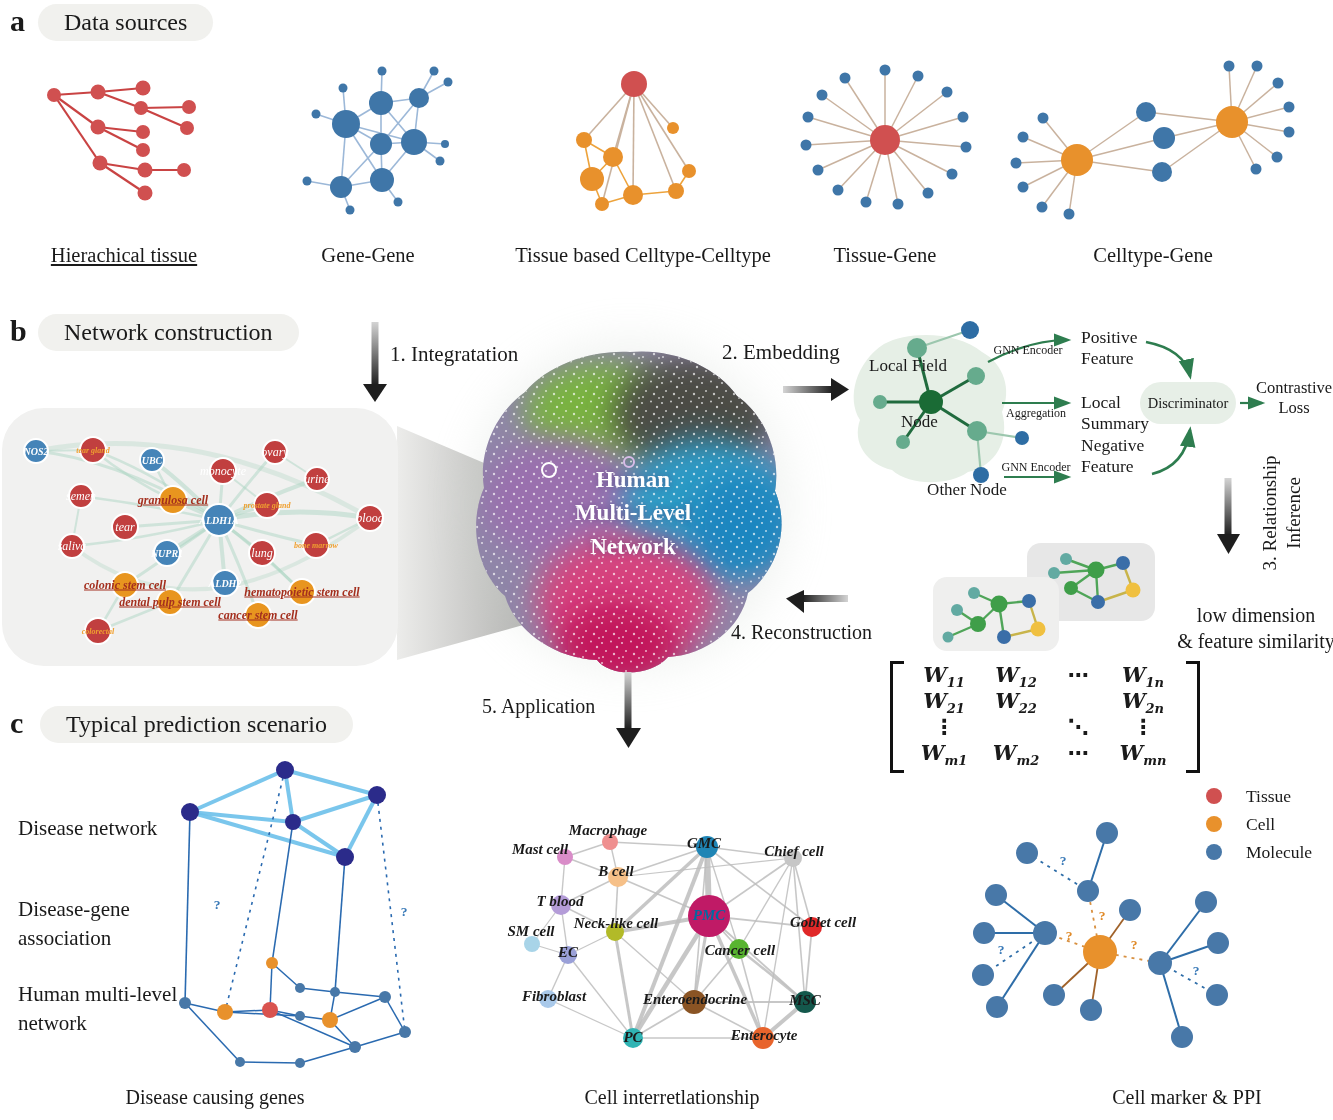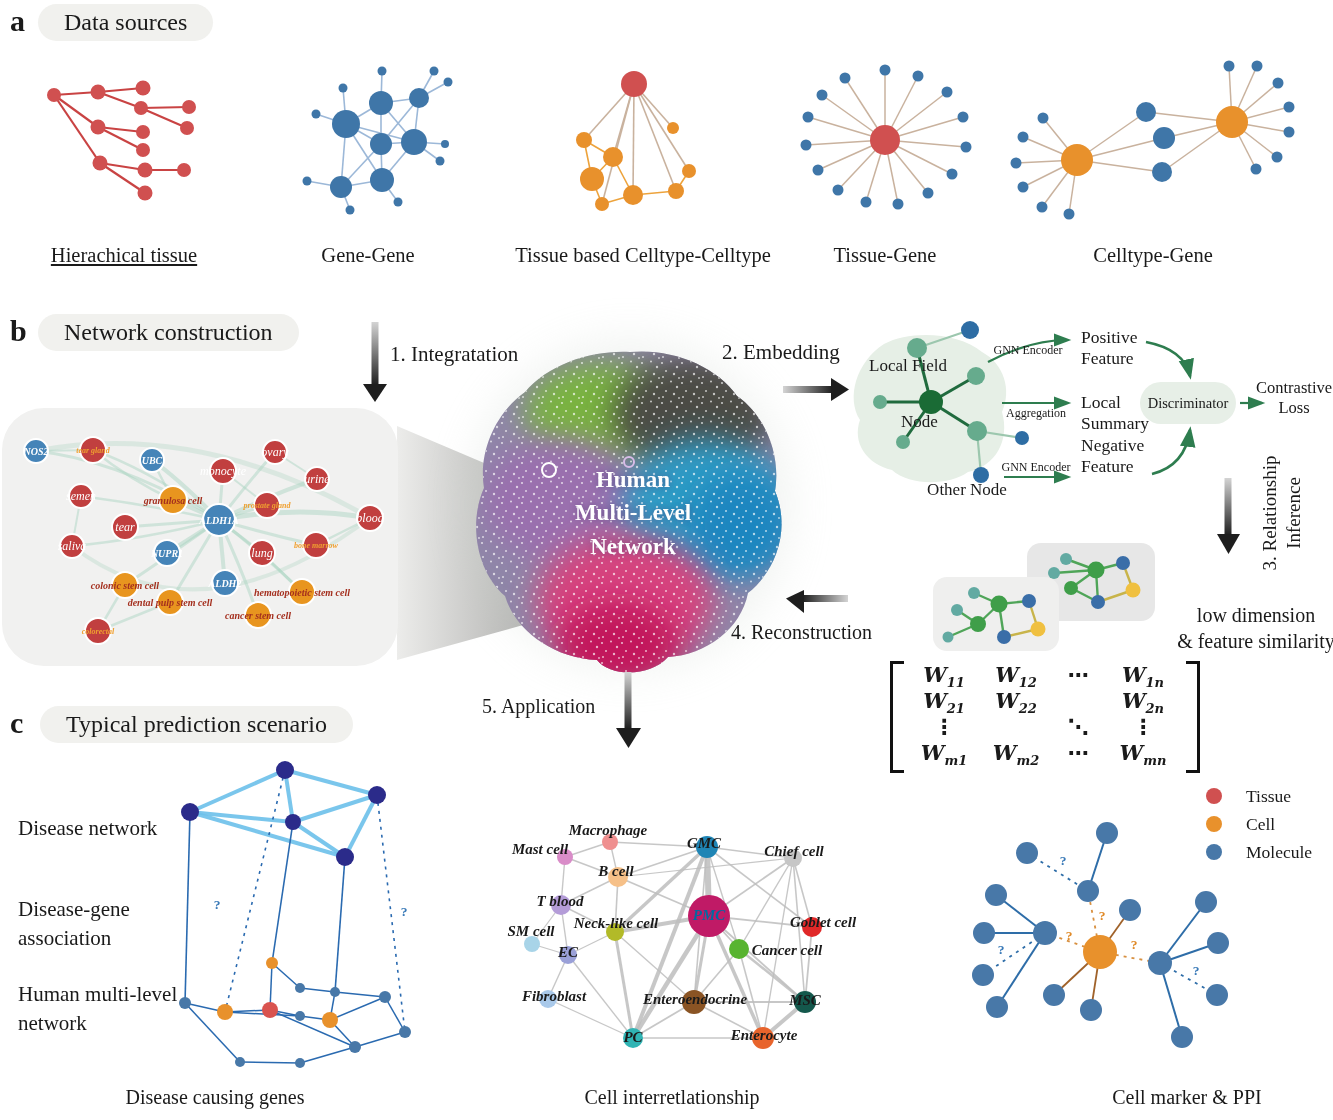--- a/index.html
+++ b/index.html
@@ -12,21 +12,21 @@
   .pill{background:#f1f1ee;border-radius:24px;padding:5px 26px;font-size:24px;}
   .t20{font-size:20px;}
   .t21{font-size:21px;}
   .motif-label{font-size:20.5px;}
   .hairball-title{font-size:23px;font-weight:bold;color:#ffffff;text-align:center;line-height:1.45;
       text-shadow:0 0 6px rgba(80,60,120,.55);}
   .nodelab{position:absolute;transform:translate(-50%,-50%);font-style:italic;white-space:nowrap;}
   .nl-gene{color:#ffffff;font-size:10px;font-weight:bold;}
   .nl-tissue{color:#ffffff;font-size:12px;}
   .nl-alt{color:#f0a030;font-size:8px;font-weight:bold;}
-  .nl-cell{color:#a42f1e;font-size:10px;font-weight:bold;}
+  .nl-cell{color:#a42f1e;font-size:12px;font-weight:bold;text-decoration:underline;}
   .gnn-big{font-size:17.5px;line-height:1.2;}
   .gnn-small{font-size:12px;}
   .disc-pill{background:#e7efe7;border-radius:21px;width:96px;height:42px;display:flex;
       align-items:center;justify-content:center;font-size:14.5px;}
   .rot90{transform:translate(-50%,-50%) rotate(-90deg);text-align:center;font-size:19px;line-height:1.25;}
   .note{font-size:20px;text-align:center;line-height:1.3;}
   .matrix{position:absolute;display:flex;align-items:stretch;height:112px;}
   .brk{width:11px;}
   .brk.l{border-left:3.5px solid #111;border-top:3.5px solid #111;border-bottom:3.5px solid #111;}
   .brk.r{border-right:3.5px solid #111;border-top:3.5px solid #111;border-bottom:3.5px solid #111;}
@@ -777,21 +777,21 @@
 <div class="cl" style="left:608px;top:830px;">Macrophage</div>
 <div class="cl" style="left:540px;top:849px;">Mast cell</div>
 <div class="cl" style="left:704px;top:843px;">GMC</div>
 <div class="cl" style="left:794px;top:851px;">Chief cell</div>
 <div class="cl" style="left:616px;top:871px;">B cell</div>
 <div class="cl" style="left:560px;top:901px;">T blood</div>
 <div class="cl" style="left:616px;top:923px;">Neck-like cell</div>
 <div class="cl wt" style="left:709px;top:915px;">PMC</div>
 <div class="cl" style="left:531px;top:931px;">SM cell</div>
 <div class="cl" style="left:823px;top:922px;">Goblet cell</div>
-<div class="cl" style="left:740px;top:950px;margin-left:47px;">Cancer cell</div>
+<div class="cl" style="left:740px;top:950px;">Cancer cell</div>
 <div class="cl" style="left:568px;top:952px;">EC</div>
 <div class="cl" style="left:554px;top:996px;">Fibroblast</div>
 <div class="cl" style="left:695px;top:999px;">Enteroendocrine</div>
 <div class="cl" style="left:805px;top:1000px;">MSC</div>
 <div class="cl" style="left:633px;top:1037px;">PC</div>
 <div class="cl" style="left:764px;top:1035px;">Enterocyte</div>
 
 <div class="abs" style="left:1206px;top:782px;">
   <div class="legend-row">
     <span class="dot dot-tissue"></span>

